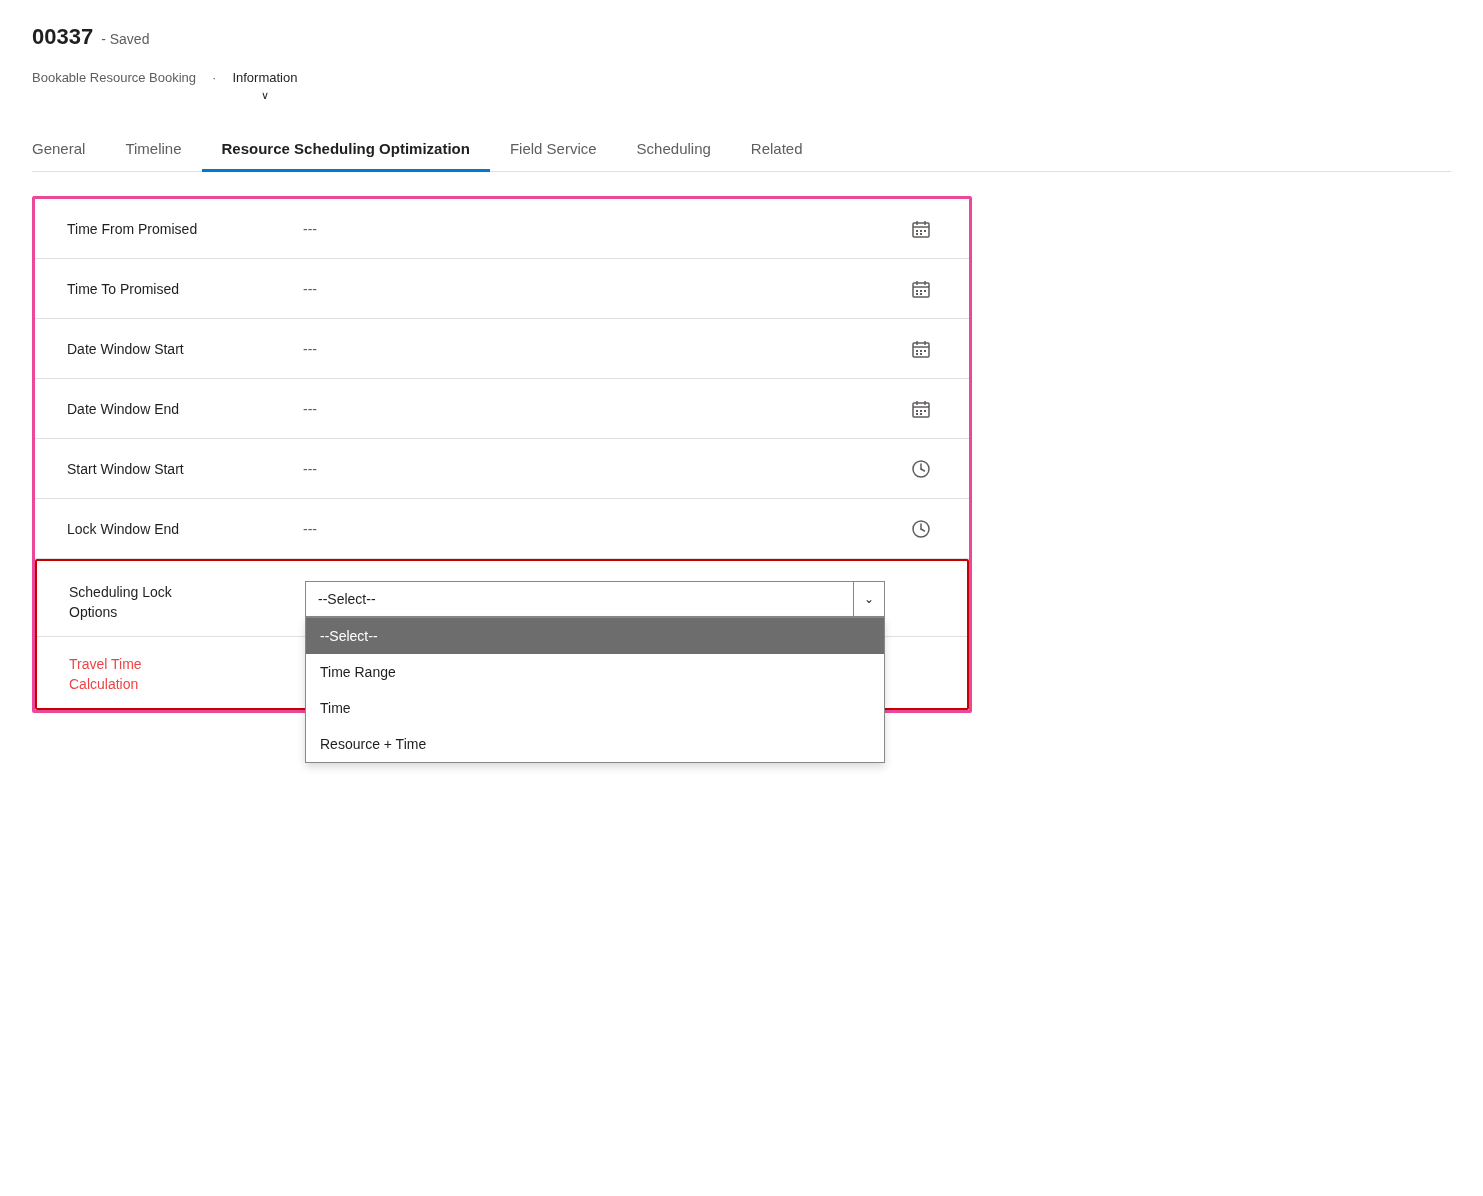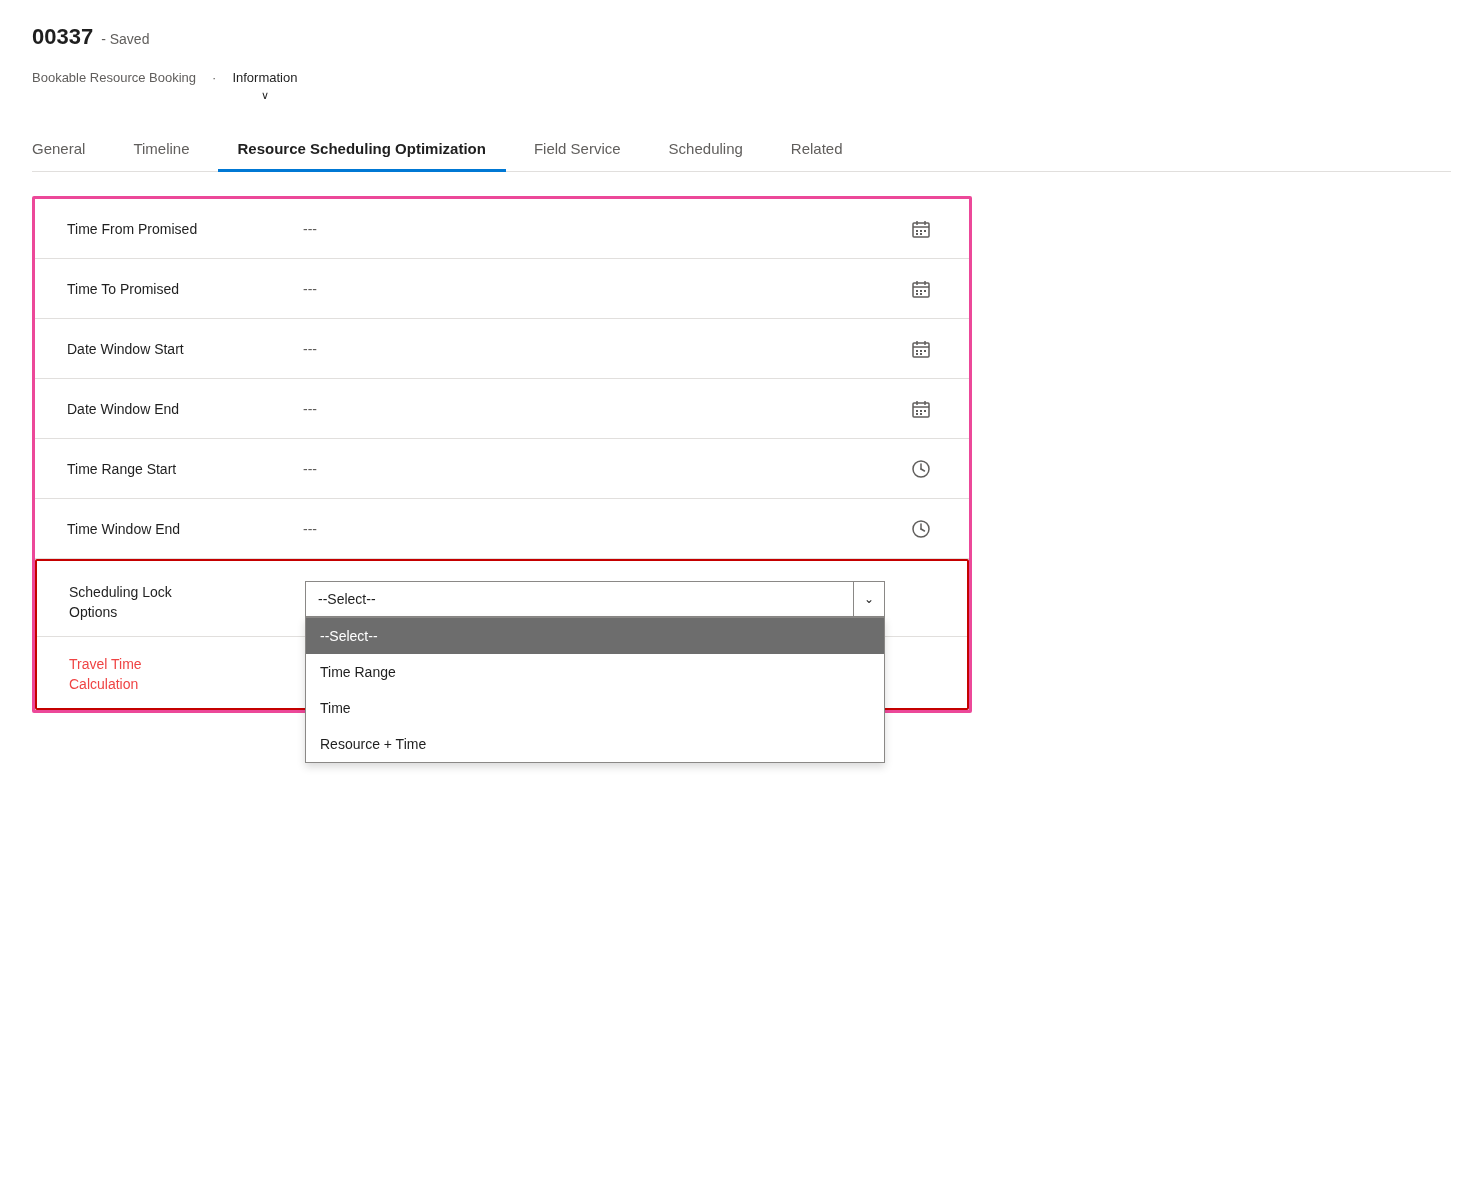--- a/index.html
+++ b/index.html
@@ -53,21 +53,21 @@
       gap: 4px;
       cursor: pointer;
       flex-direction: column;
     }
     .breadcrumb-chevron {
       font-size: 11px;
     }
     .tabs-bar {
       display: flex;
       align-items: flex-end;
-      gap: 8px;
+      gap: 0;
       margin-top: 20px;
       border-bottom: 1px solid #e1dfdd;
       padding-bottom: 0;
     }
     .tab {
       padding: 10px 20px 12px 20px;
       cursor: pointer;
       font-size: 15px;
       color: #605e5c;
       position: relative;
@@ -329,33 +329,33 @@
             <rect x="5" y="11" width="2" height="2" fill="#605e5c"></rect>
             <rect x="9" y="11" width="2" height="2" fill="#605e5c"></rect>
             <rect x="13" y="11" width="2" height="2" fill="#605e5c"></rect>
             <rect x="5" y="14" width="2" height="2" fill="#605e5c"></rect>
             <rect x="9" y="14" width="2" height="2" fill="#605e5c"></rect>
           </svg>
         </div>
       </div>
 
       <div class="form-row">
-        <div class="field-label">Time Range Start</div>
+        <div class="field-label">Start Window Start</div>
         <div class="field-value">---</div>
         <div class="field-icon">
           <svg width="20" height="20" viewBox="0 0 20 20" fill="none" xmlns="http://www.w3.org/2000/svg">
             <circle cx="10" cy="10" r="8" stroke="#605e5c" stroke-width="1.5" fill="none"></circle>
             <line x1="10" y1="5" x2="10" y2="10" stroke="#605e5c" stroke-width="1.5" stroke-linecap="round"></line>
             <line x1="10" y1="10" x2="13.5" y2="12" stroke="#605e5c" stroke-width="1.5" stroke-linecap="round"></line>
           </svg>
         </div>
       </div>
 
       <div class="form-row">
-        <div class="field-label">Time Window End</div>
+        <div class="field-label">Lock Window End</div>
         <div class="field-value">---</div>
         <div class="field-icon">
           <svg width="20" height="20" viewBox="0 0 20 20" fill="none" xmlns="http://www.w3.org/2000/svg">
             <circle cx="10" cy="10" r="8" stroke="#605e5c" stroke-width="1.5" fill="none"></circle>
             <line x1="10" y1="5" x2="10" y2="10" stroke="#605e5c" stroke-width="1.5" stroke-linecap="round"></line>
             <line x1="10" y1="10" x2="13.5" y2="12" stroke="#605e5c" stroke-width="1.5" stroke-linecap="round"></line>
           </svg>
         </div>
       </div>
 

